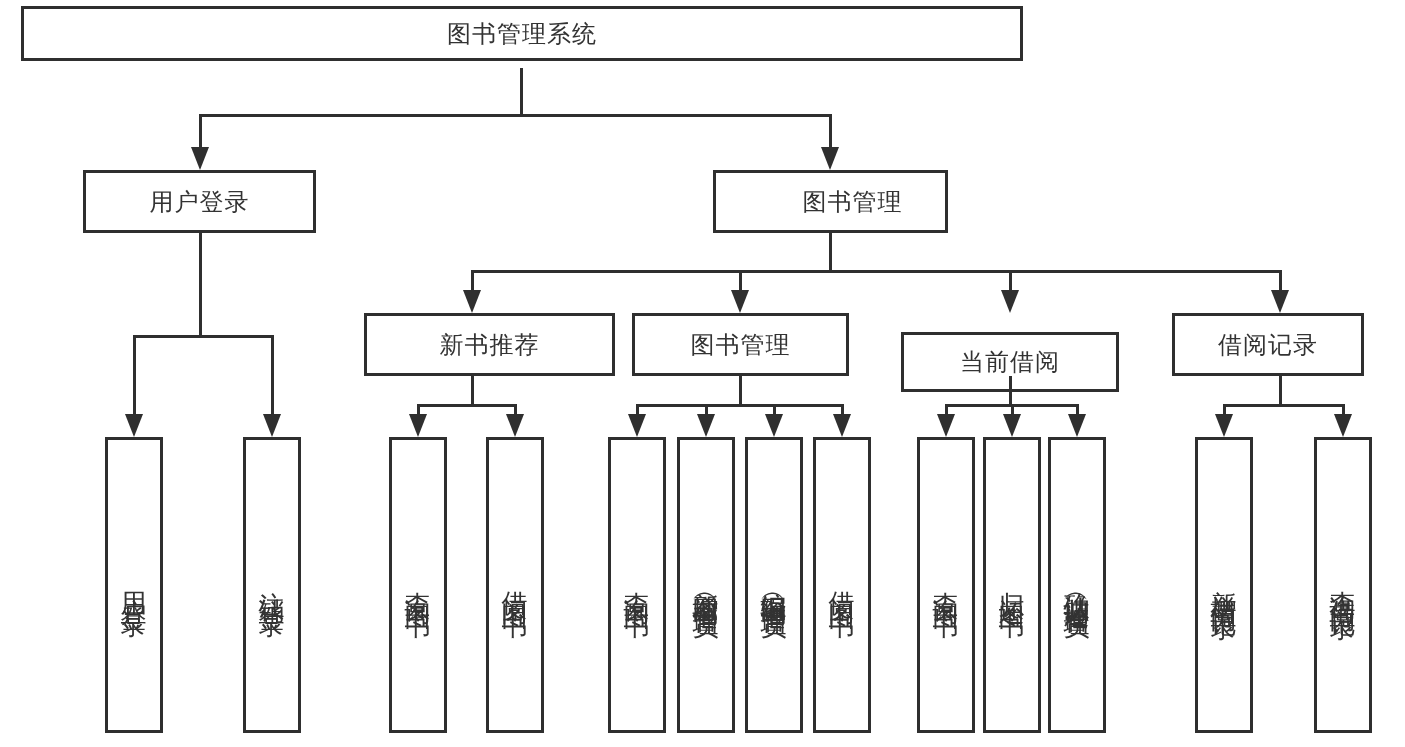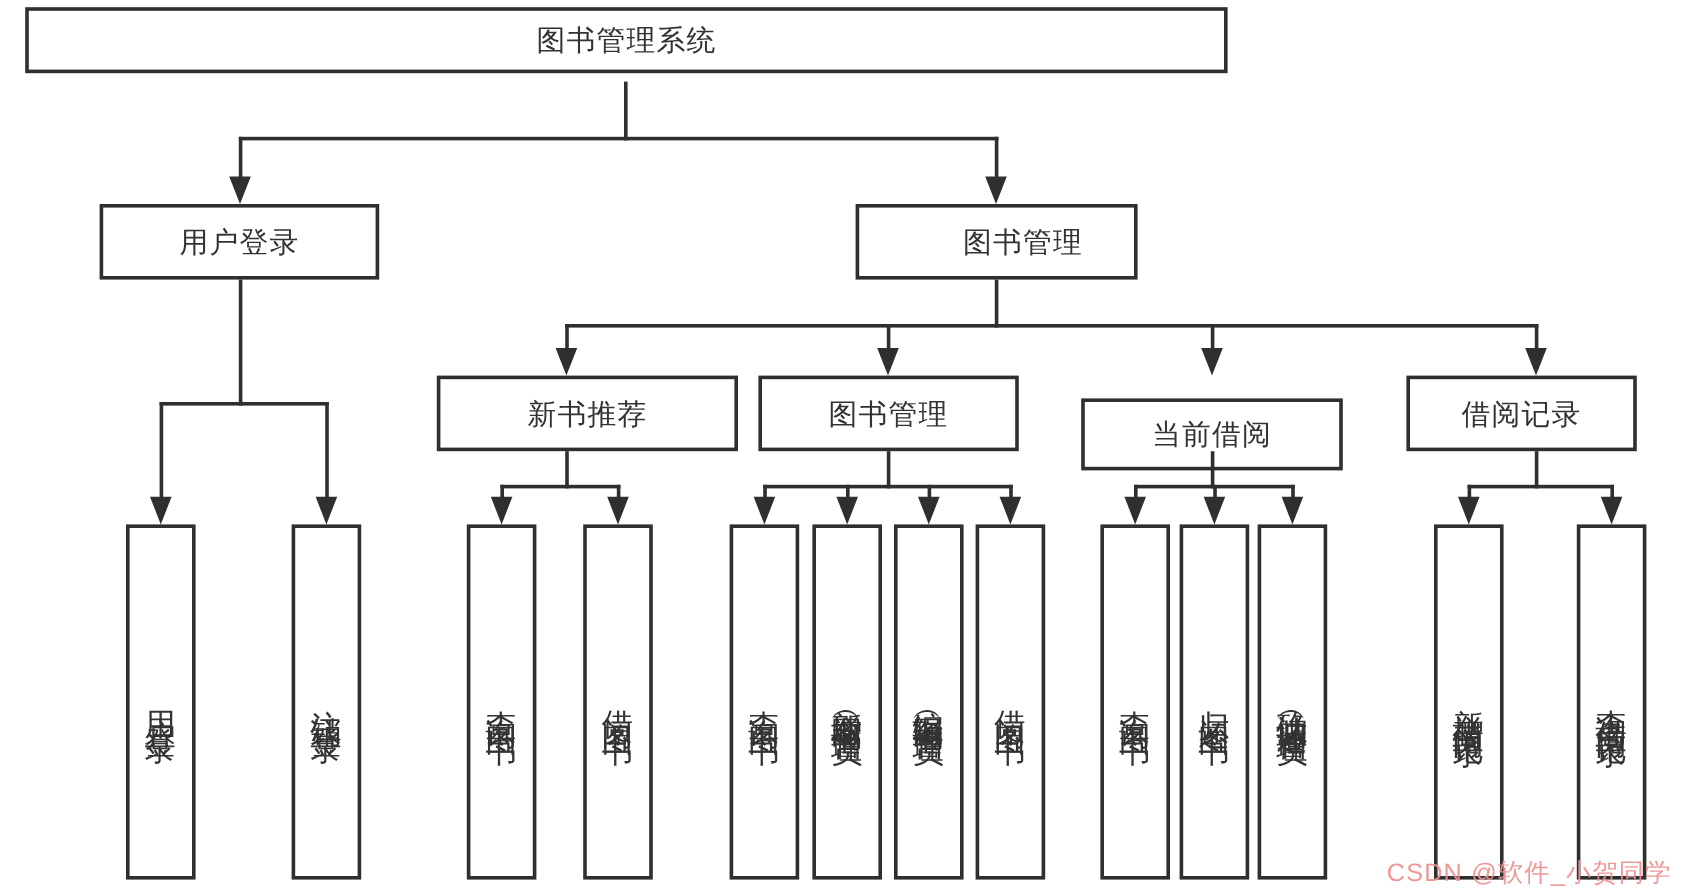--- a/index.html
+++ b/index.html
@@ -185,15 +185,14 @@
   <div class="ln" style="left:1076px;top:404px;width:3px;height:12px;"></div>
   <div class="ah" style="left:1068px;top:414px;"></div>
 
   <div class="ln" style="left:1279px;top:376px;width:3px;height:31px;"></div>
   <div class="ln" style="left:1223px;top:404px;width:122px;height:3px;"></div>
   <div class="ln" style="left:1223px;top:404px;width:3px;height:12px;"></div>
   <div class="ah" style="left:1215px;top:414px;"></div>
   <div class="ln" style="left:1342px;top:404px;width:3px;height:12px;"></div>
   <div class="ah" style="left:1334px;top:414px;"></div>
 
-  <div class="watermark">CSDN @软件_小贺同学</div>
 
 </div>
 
 </body></html>

